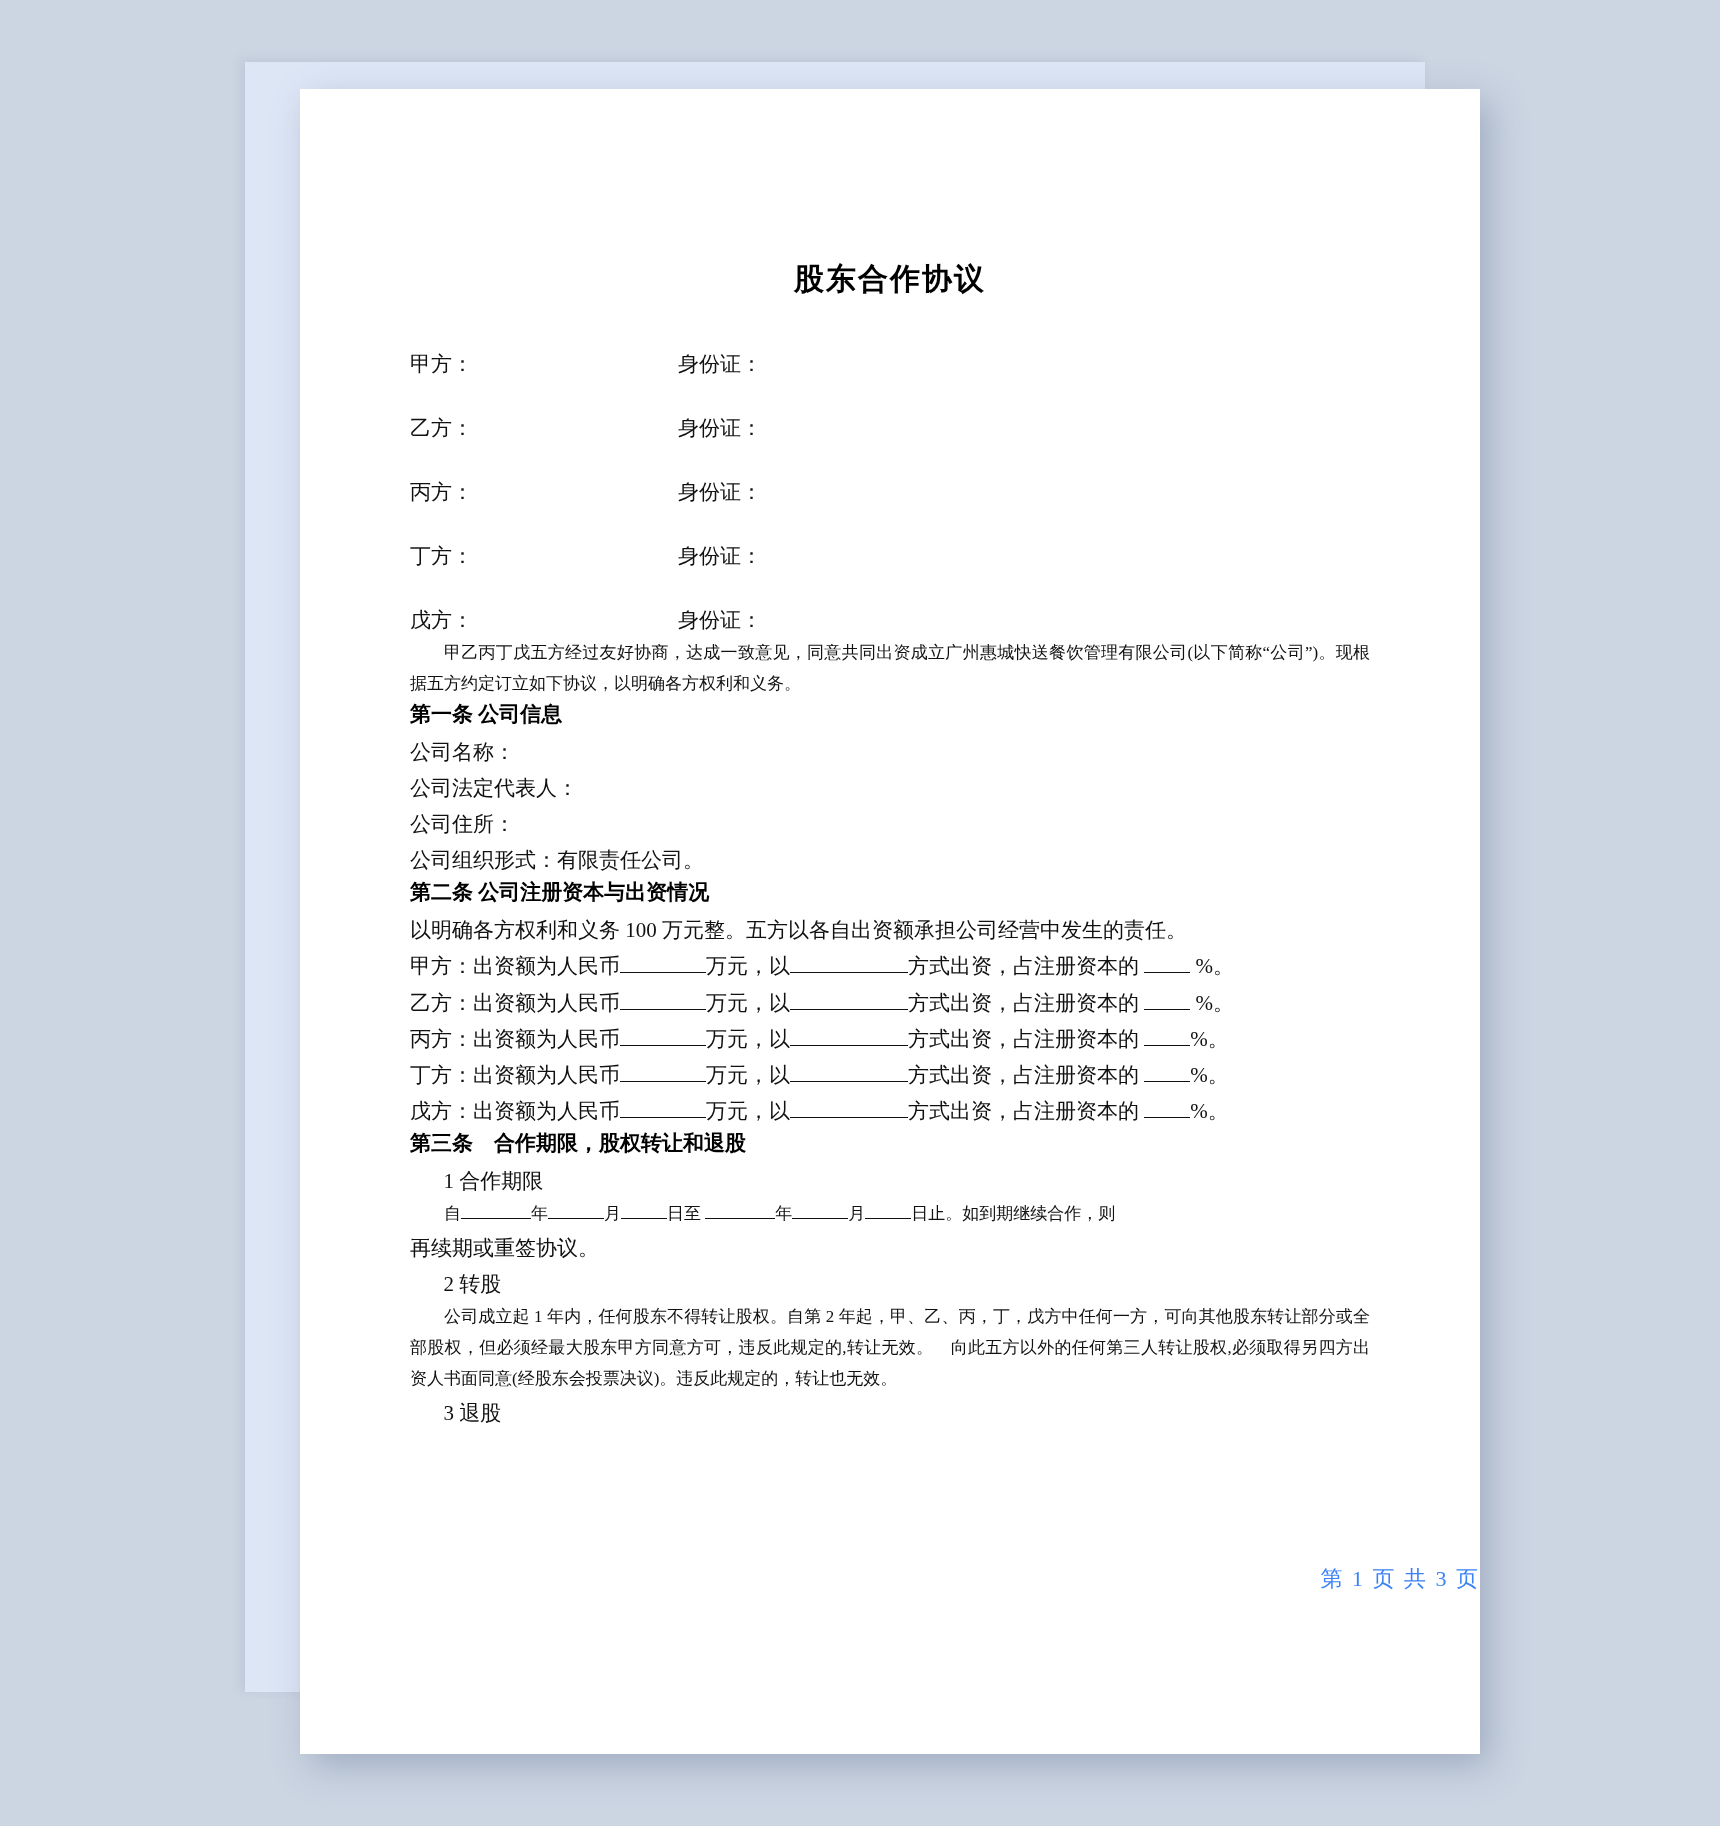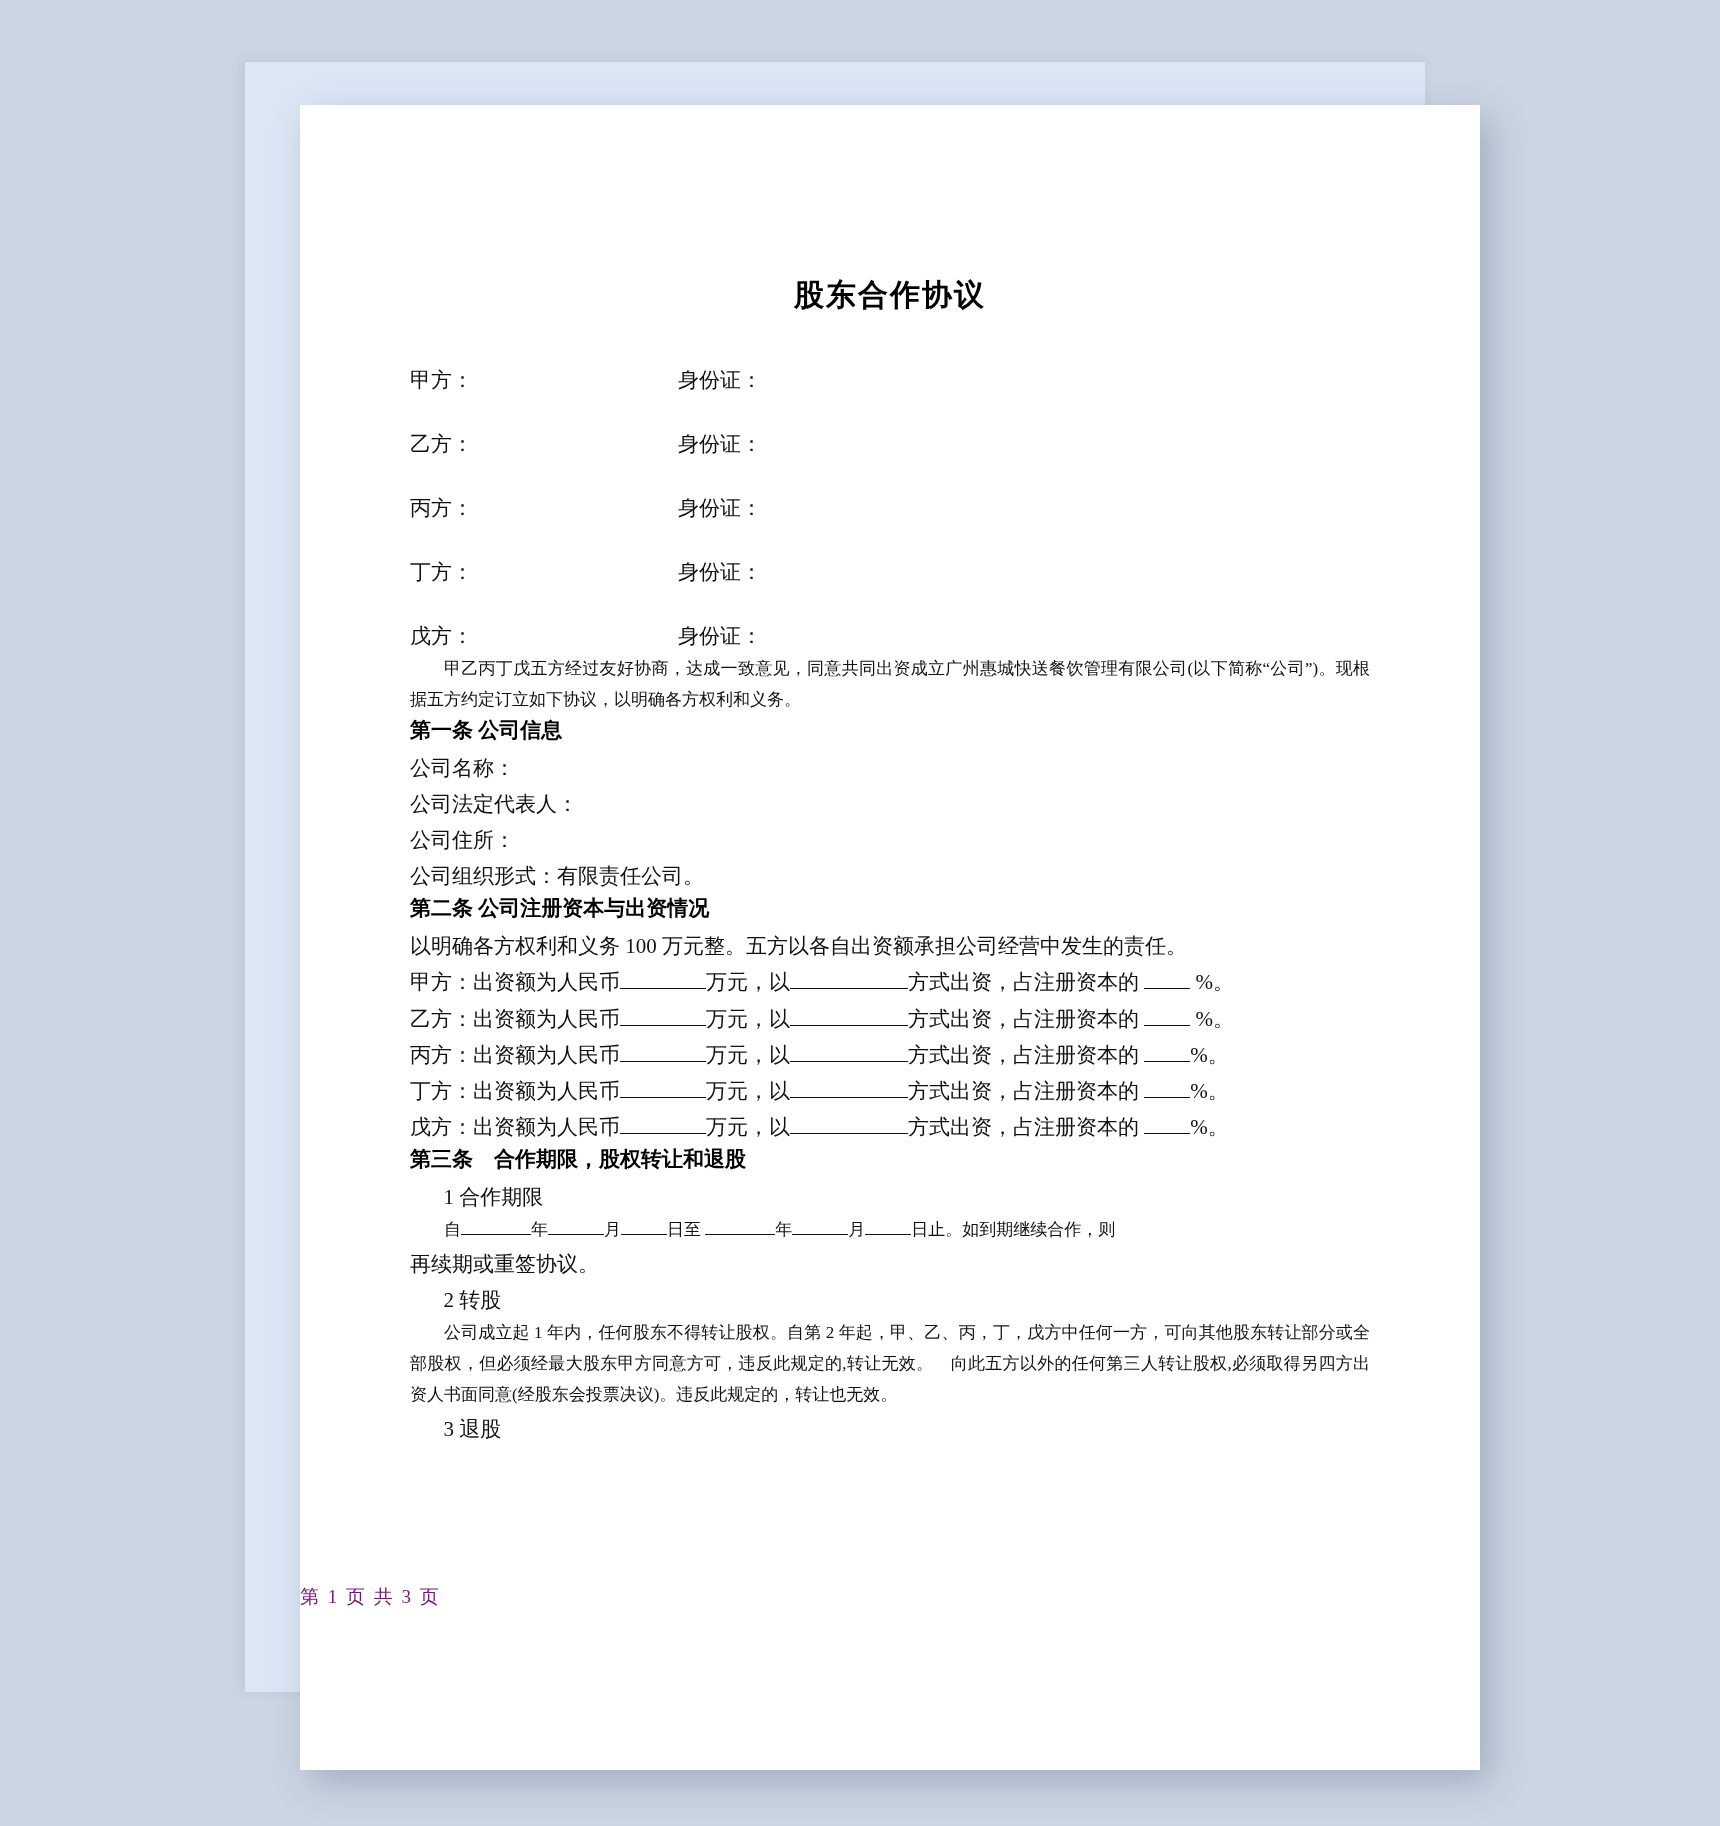--- a/index.html
+++ b/index.html
@@ -22,21 +22,21 @@
     top: 62px;
     width: 1180px;
     height: 1630px;
     background: #dde6f5;
     box-shadow: -4px -2px 10px rgba(120,140,170,0.18);
   }
 
   .page {
     position: absolute;
     left: 300px;
-    top: 105px;
+    top: 89px;
     width: 1180px;
     height: 1665px;
     background: #ffffff;
     box-shadow: 10px 12px 34px rgba(90,110,145,0.38);
   }
 
   .page-inner {
     position: absolute;
     left: 0; right: 0; top: 0; bottom: 0;
     padding: 170px 110px 0 110px;
@@ -94,23 +94,23 @@
   .b-w7 { width: 86px; }
   .b-w9 { width: 118px; }
   .b-w5 { width: 56px; }
   .b-w6 { width: 70px; }
   .b-w4 { width: 46px; }
 
   .footer {
     position: absolute;
     left: 0; right: 0;
     bottom: 160px;
-    text-align: left;
-    font-size: 19px;
-    color: #701a75;
+    text-align: right;
+    font-size: 22px;
+    color: #3b82f6;
     letter-spacing: 2px;
   }
 </style>
 </head>
 <body>
 
 <div id="mockup">
 
   <div class="back-sheet"></div>
 

